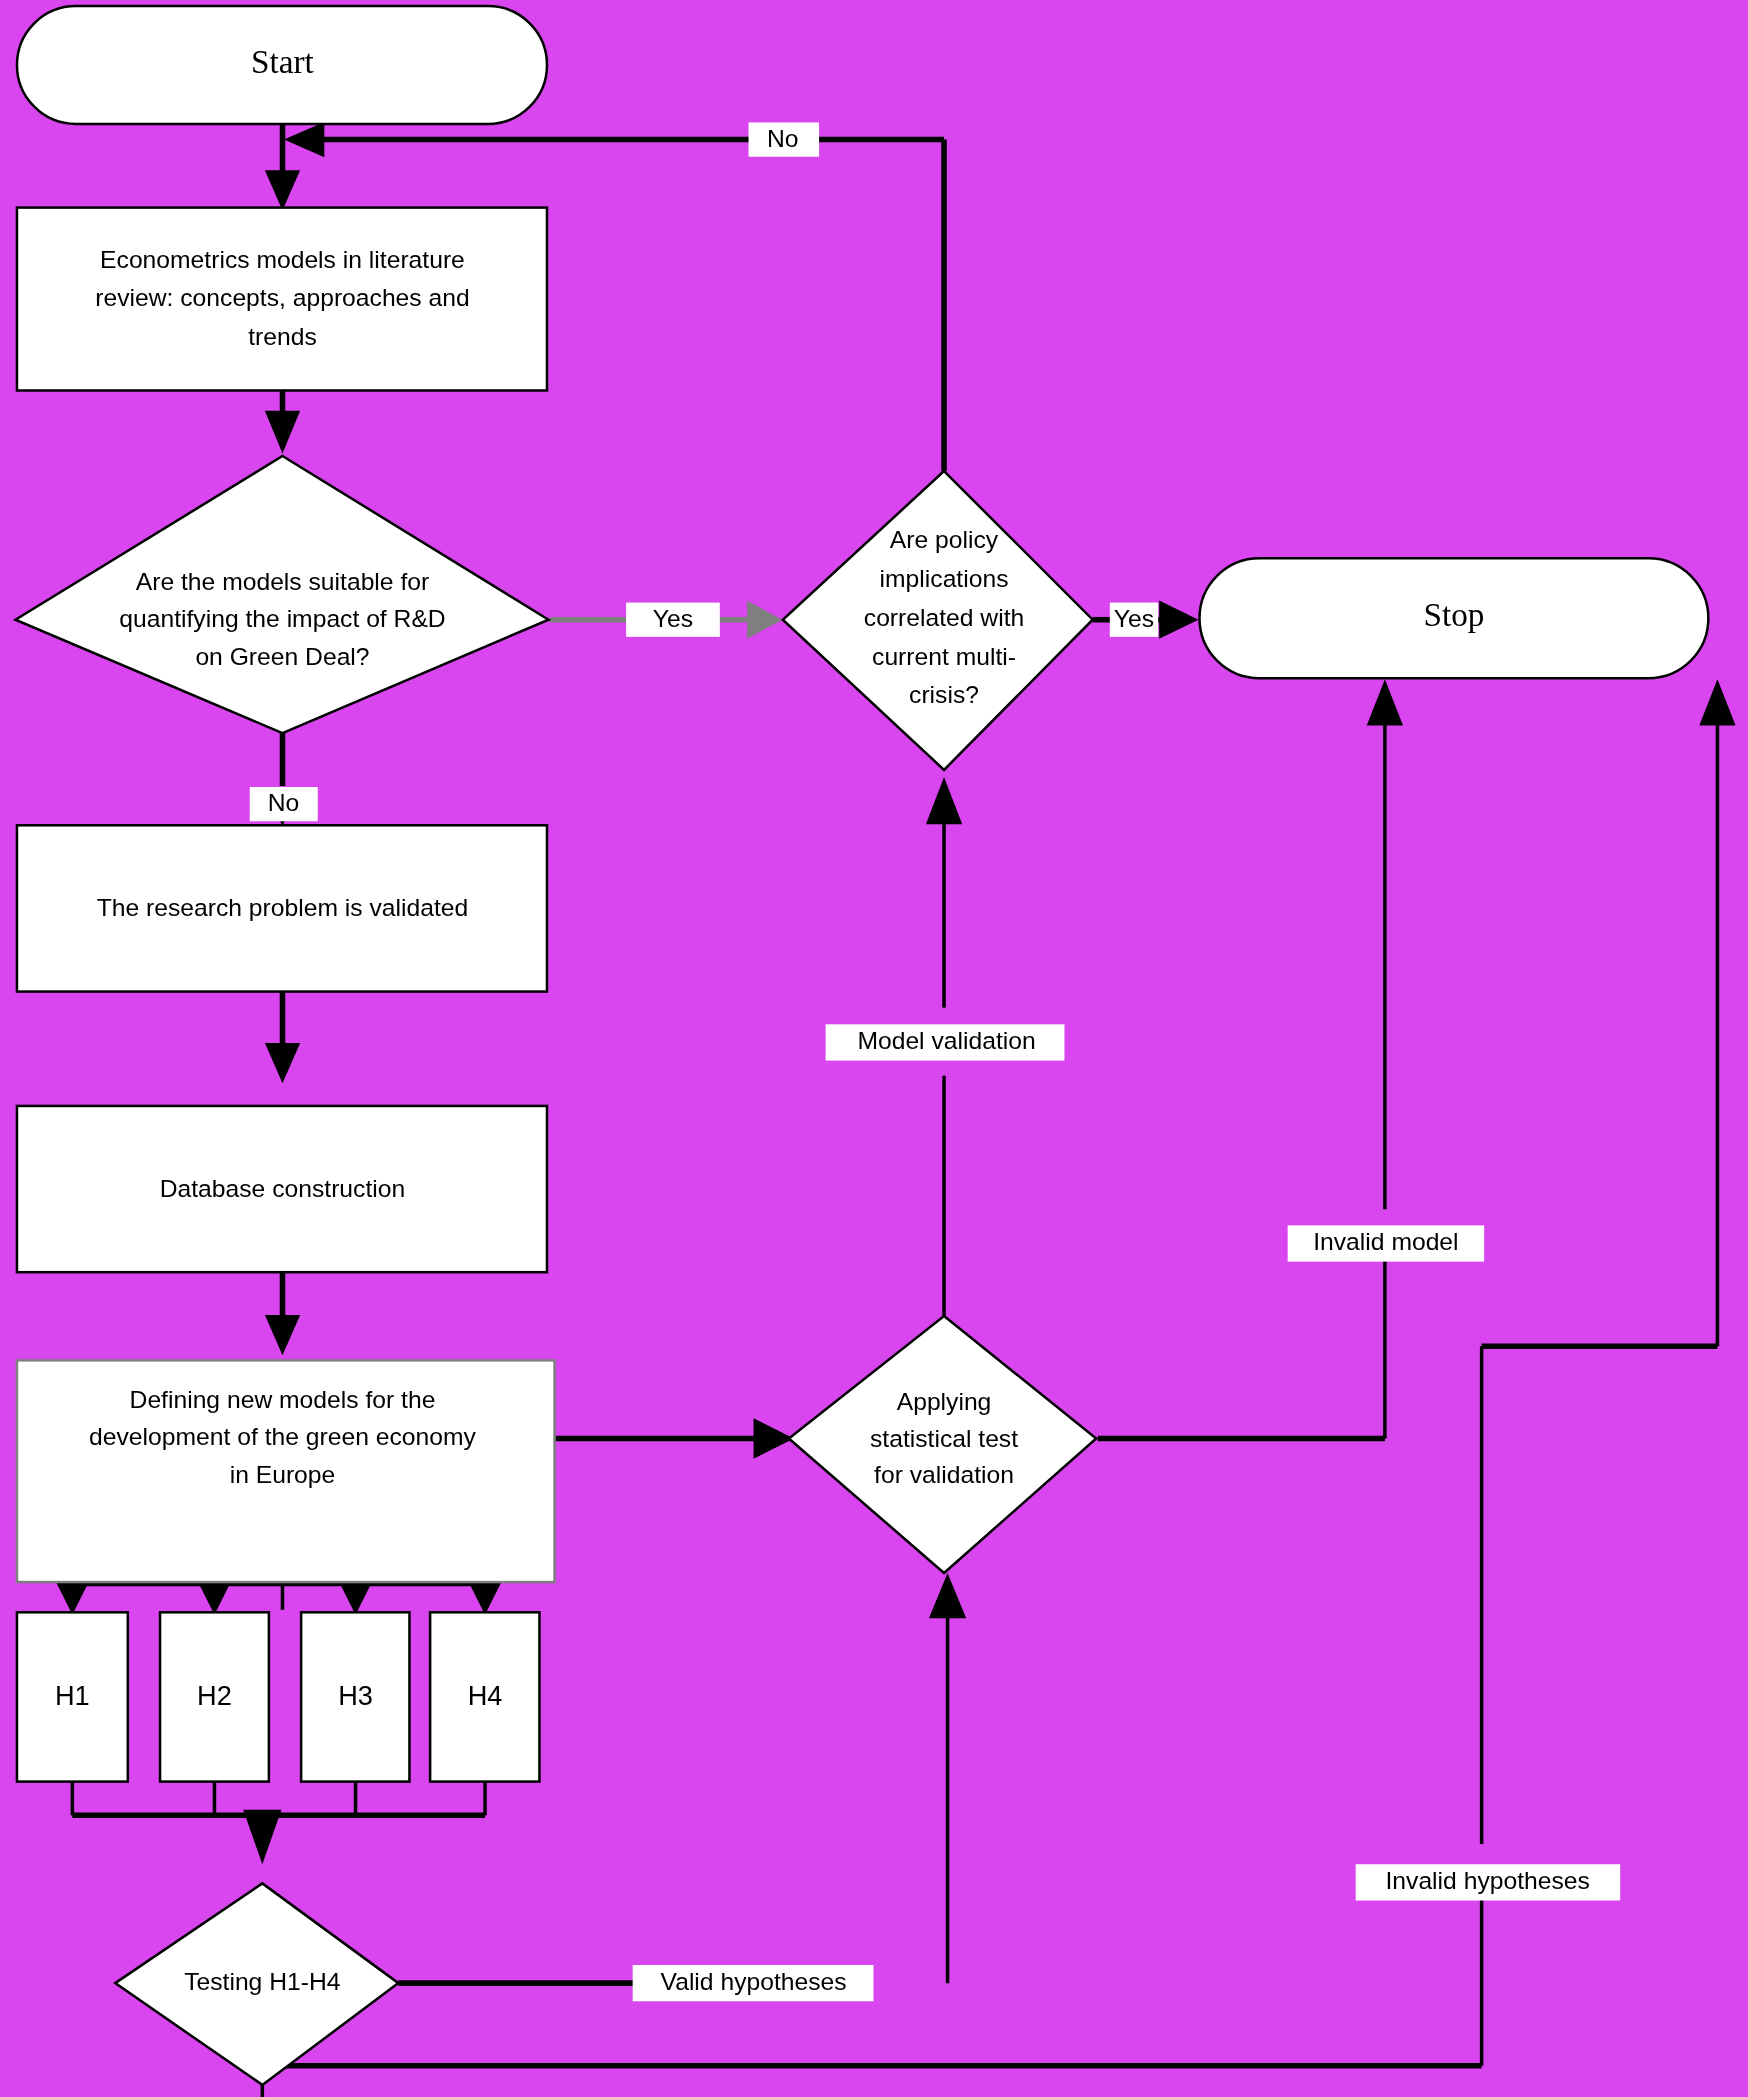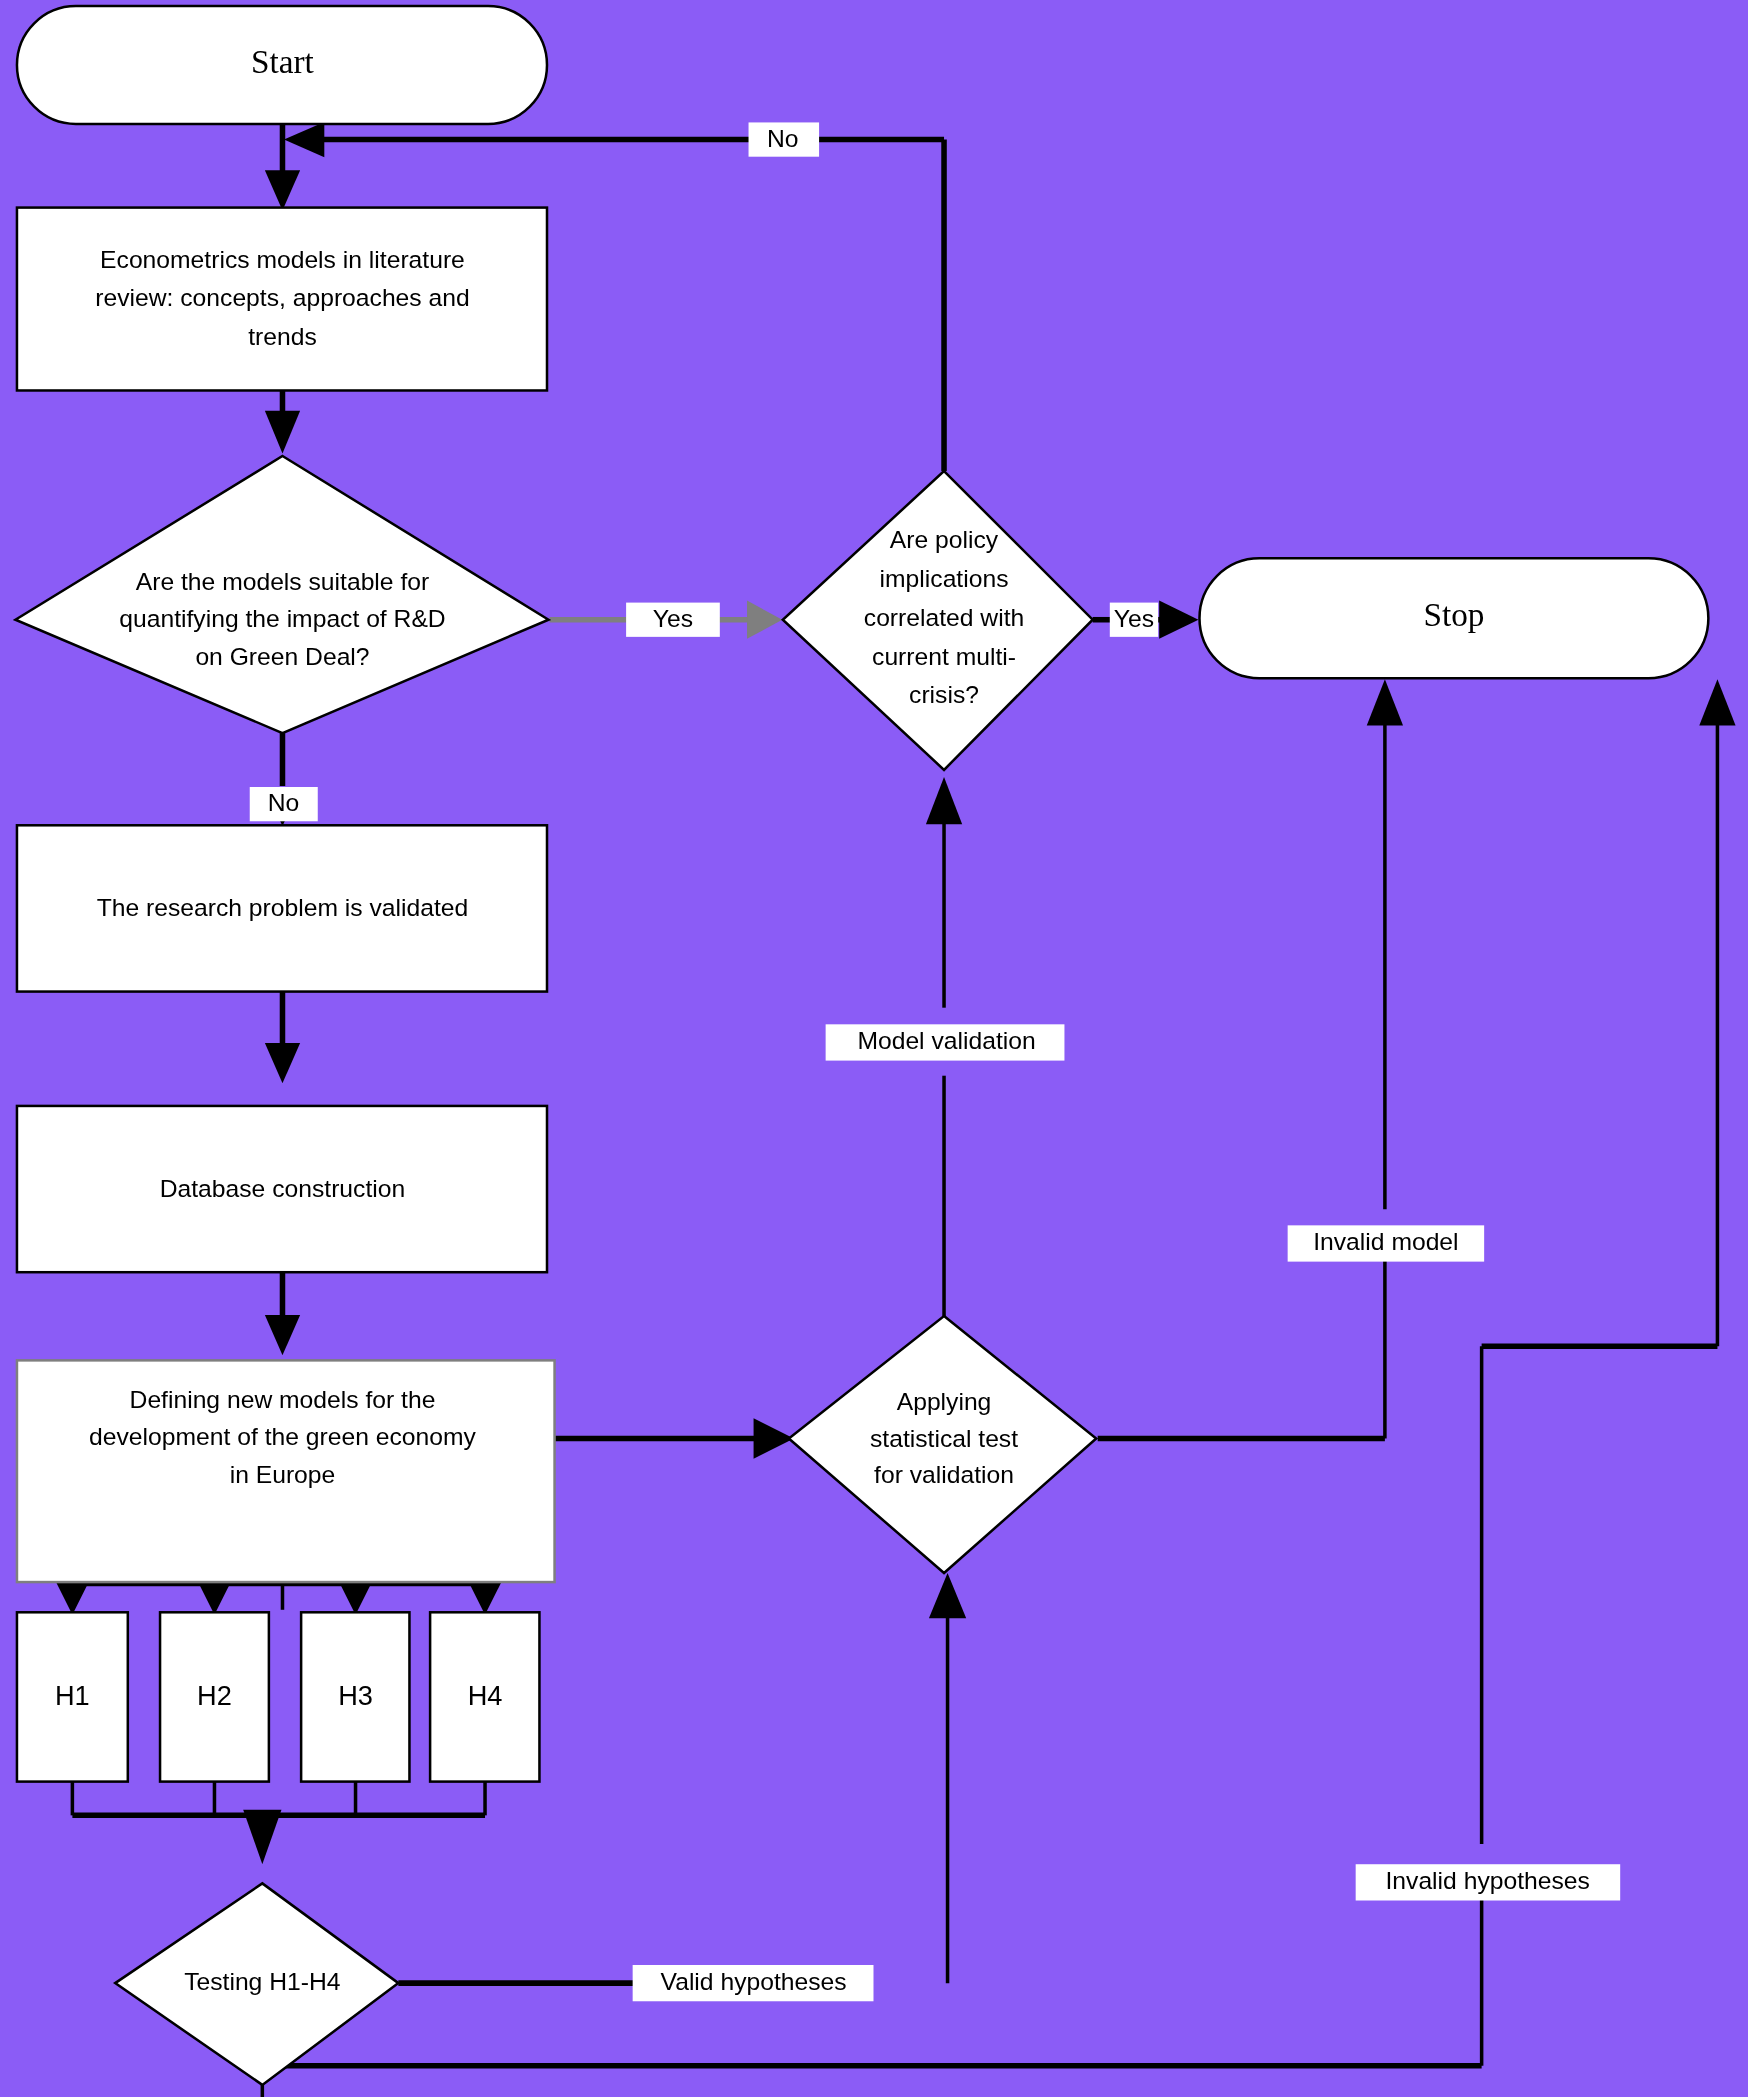--- a/index.html
+++ b/index.html
@@ -4,21 +4,21 @@
 <style>
   html, body {
     margin: 0;
     padding: 0;
     background: #ffffff;
   }
   #root {
     position: relative;
     width: 1749px;
     height: 2097px;
-    background: #8b5cf6;
+    background: #d946ef;
     font-family: "Liberation Sans", sans-serif;
     overflow: hidden;
   }
   svg#flow {
     position: absolute;
     left: 0;
     top: 0;
     width: 1749px;
     height: 2097px;
     display: block;

